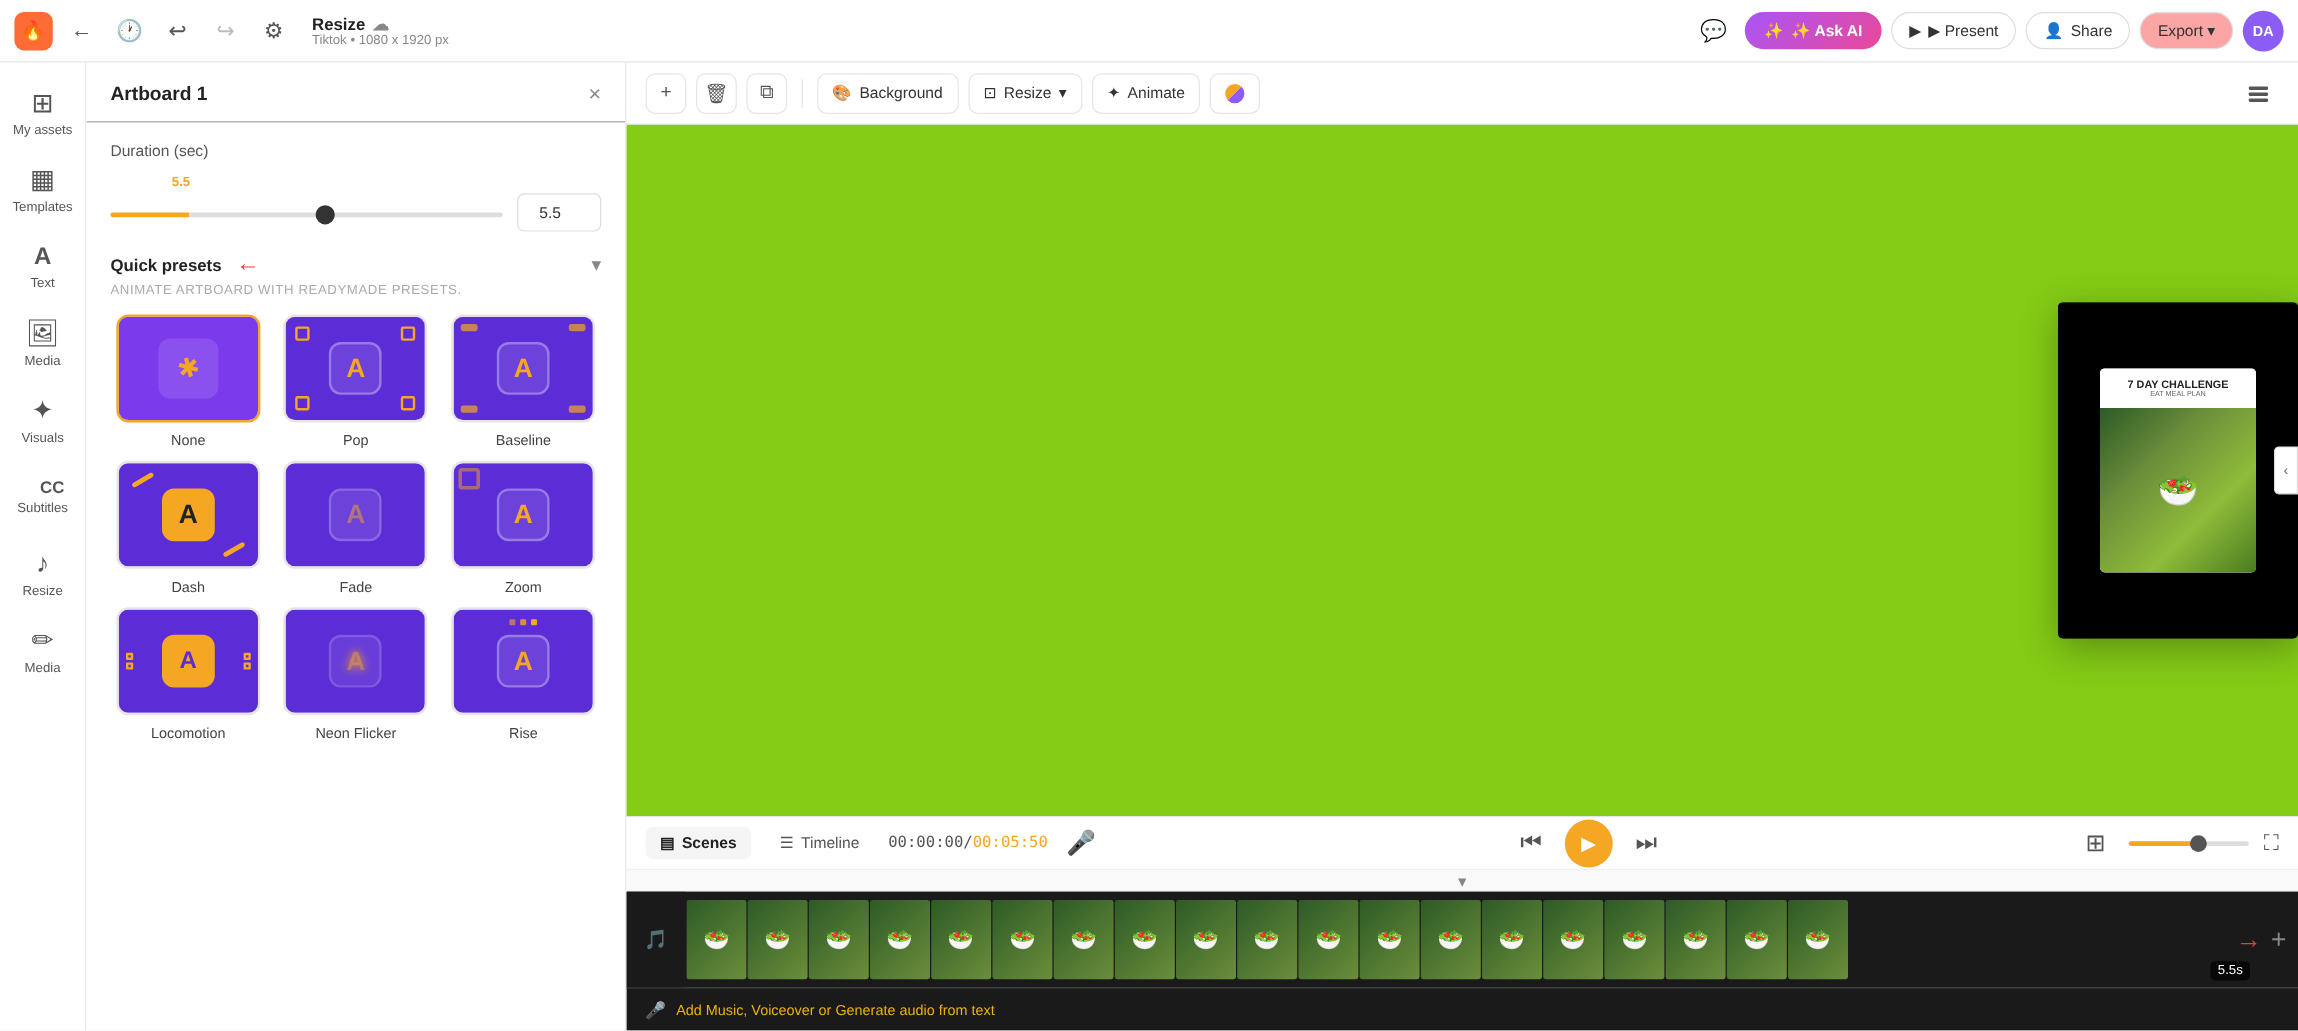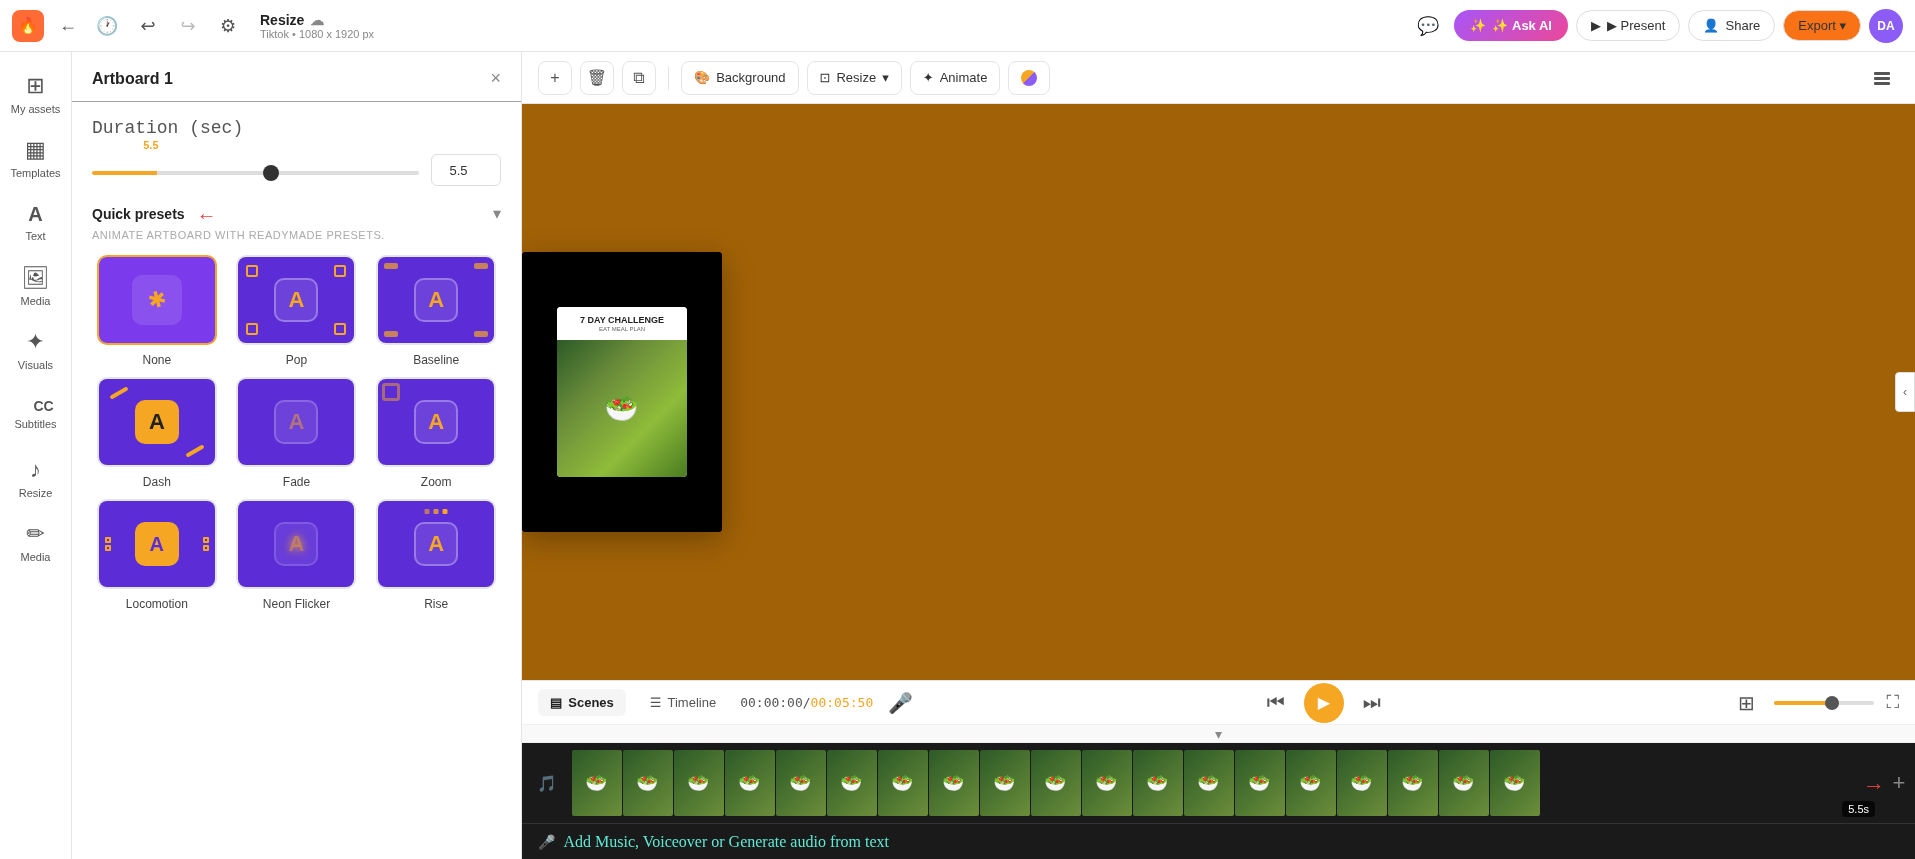--- a/index.html
+++ b/index.html
@@ -11,38 +11,38 @@
     .topbar-nav-btn { width: 32px; height: 32px; border: none; background: none; cursor: pointer; display: flex; align-items: center; justify-content: center; border-radius: 6px; color: #555; font-size: 18px; }
     .topbar-title { display: flex; flex-direction: column; margin-left: 8px; }
     .topbar-title-main { display: flex; align-items: center; gap: 6px; font-size: 14px; font-weight: 600; color: #222; }
     .topbar-title-sub { font-size: 11px; color: #888; }
     .cloud-icon { font-size: 14px; color: #888; }
     .topbar-spacer { flex: 1; }
     .topbar-comment-btn { width: 36px; height: 36px; border: none; background: none; cursor: pointer; border-radius: 6px; display: flex; align-items: center; justify-content: center; font-size: 18px; color: #555; }
     .ask-ai-btn { background: linear-gradient(135deg, #a855f7, #ec4899); color: white; border: none; border-radius: 20px; padding: 8px 16px; font-size: 13px; font-weight: 600; cursor: pointer; display: flex; align-items: center; gap: 6px; }
     .present-btn { border: 1px solid #ddd; background: white; border-radius: 20px; padding: 7px 14px; font-size: 13px; cursor: pointer; display: flex; align-items: center; gap: 6px; color: #333; }
     .share-btn { border: 1px solid #ddd; background: white; border-radius: 20px; padding: 7px 14px; font-size: 13px; cursor: pointer; display: flex; align-items: center; gap: 6px; color: #333; }
-    .export-btn { border: 1px solid #ddd; background: #f97316; border-radius: 20px; padding: 7px 14px; font-size: 13px; cursor: pointer; display: flex; align-items: center; gap: 6px; color: #333; }
+    .export-btn { border: 1px solid #ddd; background: #fca5a5; border-radius: 20px; padding: 7px 14px; font-size: 13px; cursor: pointer; display: flex; align-items: center; gap: 6px; color: #333; }
     .avatar { width: 34px; height: 34px; border-radius: 50%; background: #8b5cf6; display: flex; align-items: center; justify-content: center; color: white; font-size: 12px; font-weight: bold; }
 
     
     .main { display: flex; flex: 1; overflow: hidden; }
 
     
     .icon-sidebar { width: 72px; background: #fff; border-right: 1px solid #e5e5e5; display: flex; flex-direction: column; align-items: center; padding: 12px 0; gap: 4px; flex-shrink: 0; overflow-y: auto; }
     .icon-sidebar-item { width: 60px; height: 60px; display: flex; flex-direction: column; align-items: center; justify-content: center; gap: 4px; border-radius: 8px; cursor: pointer; color: #555; font-size: 11px; }
     .icon-sidebar-item .icon { font-size: 22px; }
 
     
     .panel { width: 450px; background: #fff; border-right: 1px solid #e5e5e5; display: flex; flex-direction: column; flex-shrink: 0; overflow-y: auto; }
     .panel-header { display: flex; align-items: center; justify-content: space-between; padding: 16px 20px 12px; border-bottom: 1px solid #a3a3a3; }
     .panel-title { font-size: 16px; font-weight: 700; color: #222; }
     .panel-close { background: none; border: none; cursor: pointer; font-size: 18px; color: #888; }
     .panel-content { padding: 16px 20px; flex: 1; }
-    .duration-label { font-size: 18px; color: #555; margin-bottom: 16px; font-family: Liberation Mono, monospace; }
+    .duration-label { font-size: 13px; color: #555; margin-bottom: 28px; }
     .slider-row { display: flex; align-items: center; gap: 12px; margin-bottom: 16px; }
     .slider-container { flex: 1; position: relative; }
     .duration-slider { width: 100%; height: 4px; appearance: none; background: linear-gradient(to right, #f5a623 0%, #f5a623 20%, #ddd 20%, #ddd 100%); border-radius: 2px; outline: none; cursor: pointer; }
     .duration-slider::-webkit-slider-thumb { appearance: none; width: 16px; height: 16px; border-radius: 50%; background: #333; cursor: pointer; }
     .slider-value-badge { position: absolute; top: -22px; left: 18%; transform: translateX(-50%); font-size: 11px; color: #f5a623; font-weight: 600; }
     .duration-input { width: 70px; height: 32px; border: 1px solid #ddd; border-radius: 6px; text-align: center; font-size: 13px; color: #333; padding: 0 4px; }
     .quick-presets-header { display: flex; align-items: center; justify-content: space-between; margin-bottom: 4px; }
     .quick-presets-title { font-size: 14px; font-weight: 700; color: #222; display: flex; align-items: center; gap: 8px; }
     .quick-presets-sub { font-size: 11px; color: #aaa; text-transform: uppercase; letter-spacing: 0.5px; margin-bottom: 14px; }
     .presets-grid { display: grid; grid-template-columns: repeat(3, 1fr); gap: 10px; }
@@ -56,21 +56,21 @@
 
     
     .canvas-area { flex: 1; display: flex; flex-direction: column; overflow: hidden; }
     .canvas-toolbar { height: 52px; background: #fff; border-bottom: 1px solid #e5e5e5; display: flex; align-items: center; padding: 0 16px; gap: 8px; }
     .canvas-tool-btn { height: 34px; border: 1px solid #e5e5e5; background: white; border-radius: 8px; padding: 0 12px; font-size: 13px; cursor: pointer; display: flex; align-items: center; gap: 6px; color: #333; }
     .canvas-icon-btn { width: 34px; height: 34px; border: 1px solid #e5e5e5; background: white; border-radius: 8px; cursor: pointer; display: flex; align-items: center; justify-content: center; color: #555; font-size: 16px; }
     .canvas-spacer { flex: 1; }
     .layers-btn { width: 34px; height: 34px; border: none; background: none; cursor: pointer; display: flex; align-items: center; justify-content: center; font-size: 18px; color: #555; }
 
     
-    .canvas-viewport { flex: 1; background: #a16207; display: flex; align-items: center; justify-content: flex-start; position: relative; overflow: hidden; }
+    .canvas-viewport { flex: 1; background: #84cc16; display: flex; align-items: center; justify-content: flex-end; position: relative; overflow: hidden; }
     .canvas-collapse-btn { position: absolute; right: 0; top: 50%; transform: translateY(-50%); background: white; border: 1px solid #ddd; border-radius: 4px 0 0 4px; width: 20px; height: 40px; cursor: pointer; display: flex; align-items: center; justify-content: center; font-size: 12px; color: #666; }
 
     
     .design-preview { width: 200px; height: 280px; background: #000; border-radius: 4px; overflow: hidden; position: relative; box-shadow: 0 8px 32px rgba(0,0,0,0.3); }
     .design-inner { width: 100%; height: 100%; background: #000; display: flex; align-items: center; justify-content: center; }
     .design-card { width: 130px; height: 170px; background: white; border-radius: 4px; overflow: hidden; display: flex; flex-direction: column; align-items: center; }
     .design-card-header { background: white; padding: 8px; text-align: center; width: 100%; }
     .design-card-title { font-size: 9px; font-weight: 800; color: #222; line-height: 1.2; }
     .design-card-sub { font-size: 6px; color: #666; }
     .design-card-img { width: 100%; flex: 1; background: linear-gradient(135deg, #2d5a27, #6b8e3a, #8fbc3a, #4a7c20); display: flex; align-items: center; justify-content: center; font-size: 28px; }
@@ -95,21 +95,21 @@
     .track-music-icon { font-size: 16px; color: #888; }
     .track-frames { flex: 1; display: flex; align-items: center; overflow: hidden; position: relative; }
     .frame-strip { display: flex; height: 66px; gap: 1px; }
     .frame-item { width: 50px; height: 66px; background: linear-gradient(135deg, #2d5a27, #6b8e3a); border-radius: 2px; flex-shrink: 0; overflow: hidden; display: flex; align-items: center; justify-content: center; font-size: 18px; }
     .frame-duration-badge { position: absolute; right: 8px; bottom: 6px; background: rgba(0,0,0,0.7); color: white; font-size: 11px; padding: 2px 6px; border-radius: 4px; }
     .add-scene-btn { width: 32px; height: 32px; background: none; border: none; cursor: pointer; display: flex; align-items: center; justify-content: center; font-size: 22px; color: #888; flex-shrink: 0; align-self: center; }
 
     
     .audio-row { height: 36px; background: #1a1a1a; border-top: 1px solid #333; display: flex; align-items: center; padding: 0 16px; gap: 8px; }
     .audio-icon { font-size: 14px; color: #888; }
-    .audio-text { font-size: 16px; color: #5eead4; font-family: Liberation Serif, serif; }
+    .audio-text { font-size: 12px; color: #eab308; }
 
     
     ::-webkit-scrollbar { width: 4px; height: 4px; }
     ::-webkit-scrollbar-track { background: #f0f0f0; }
     ::-webkit-scrollbar-thumb { background: #ccc; border-radius: 2px; }
   </style>
 </head>
 <body>
 
 <div class="topbar">

